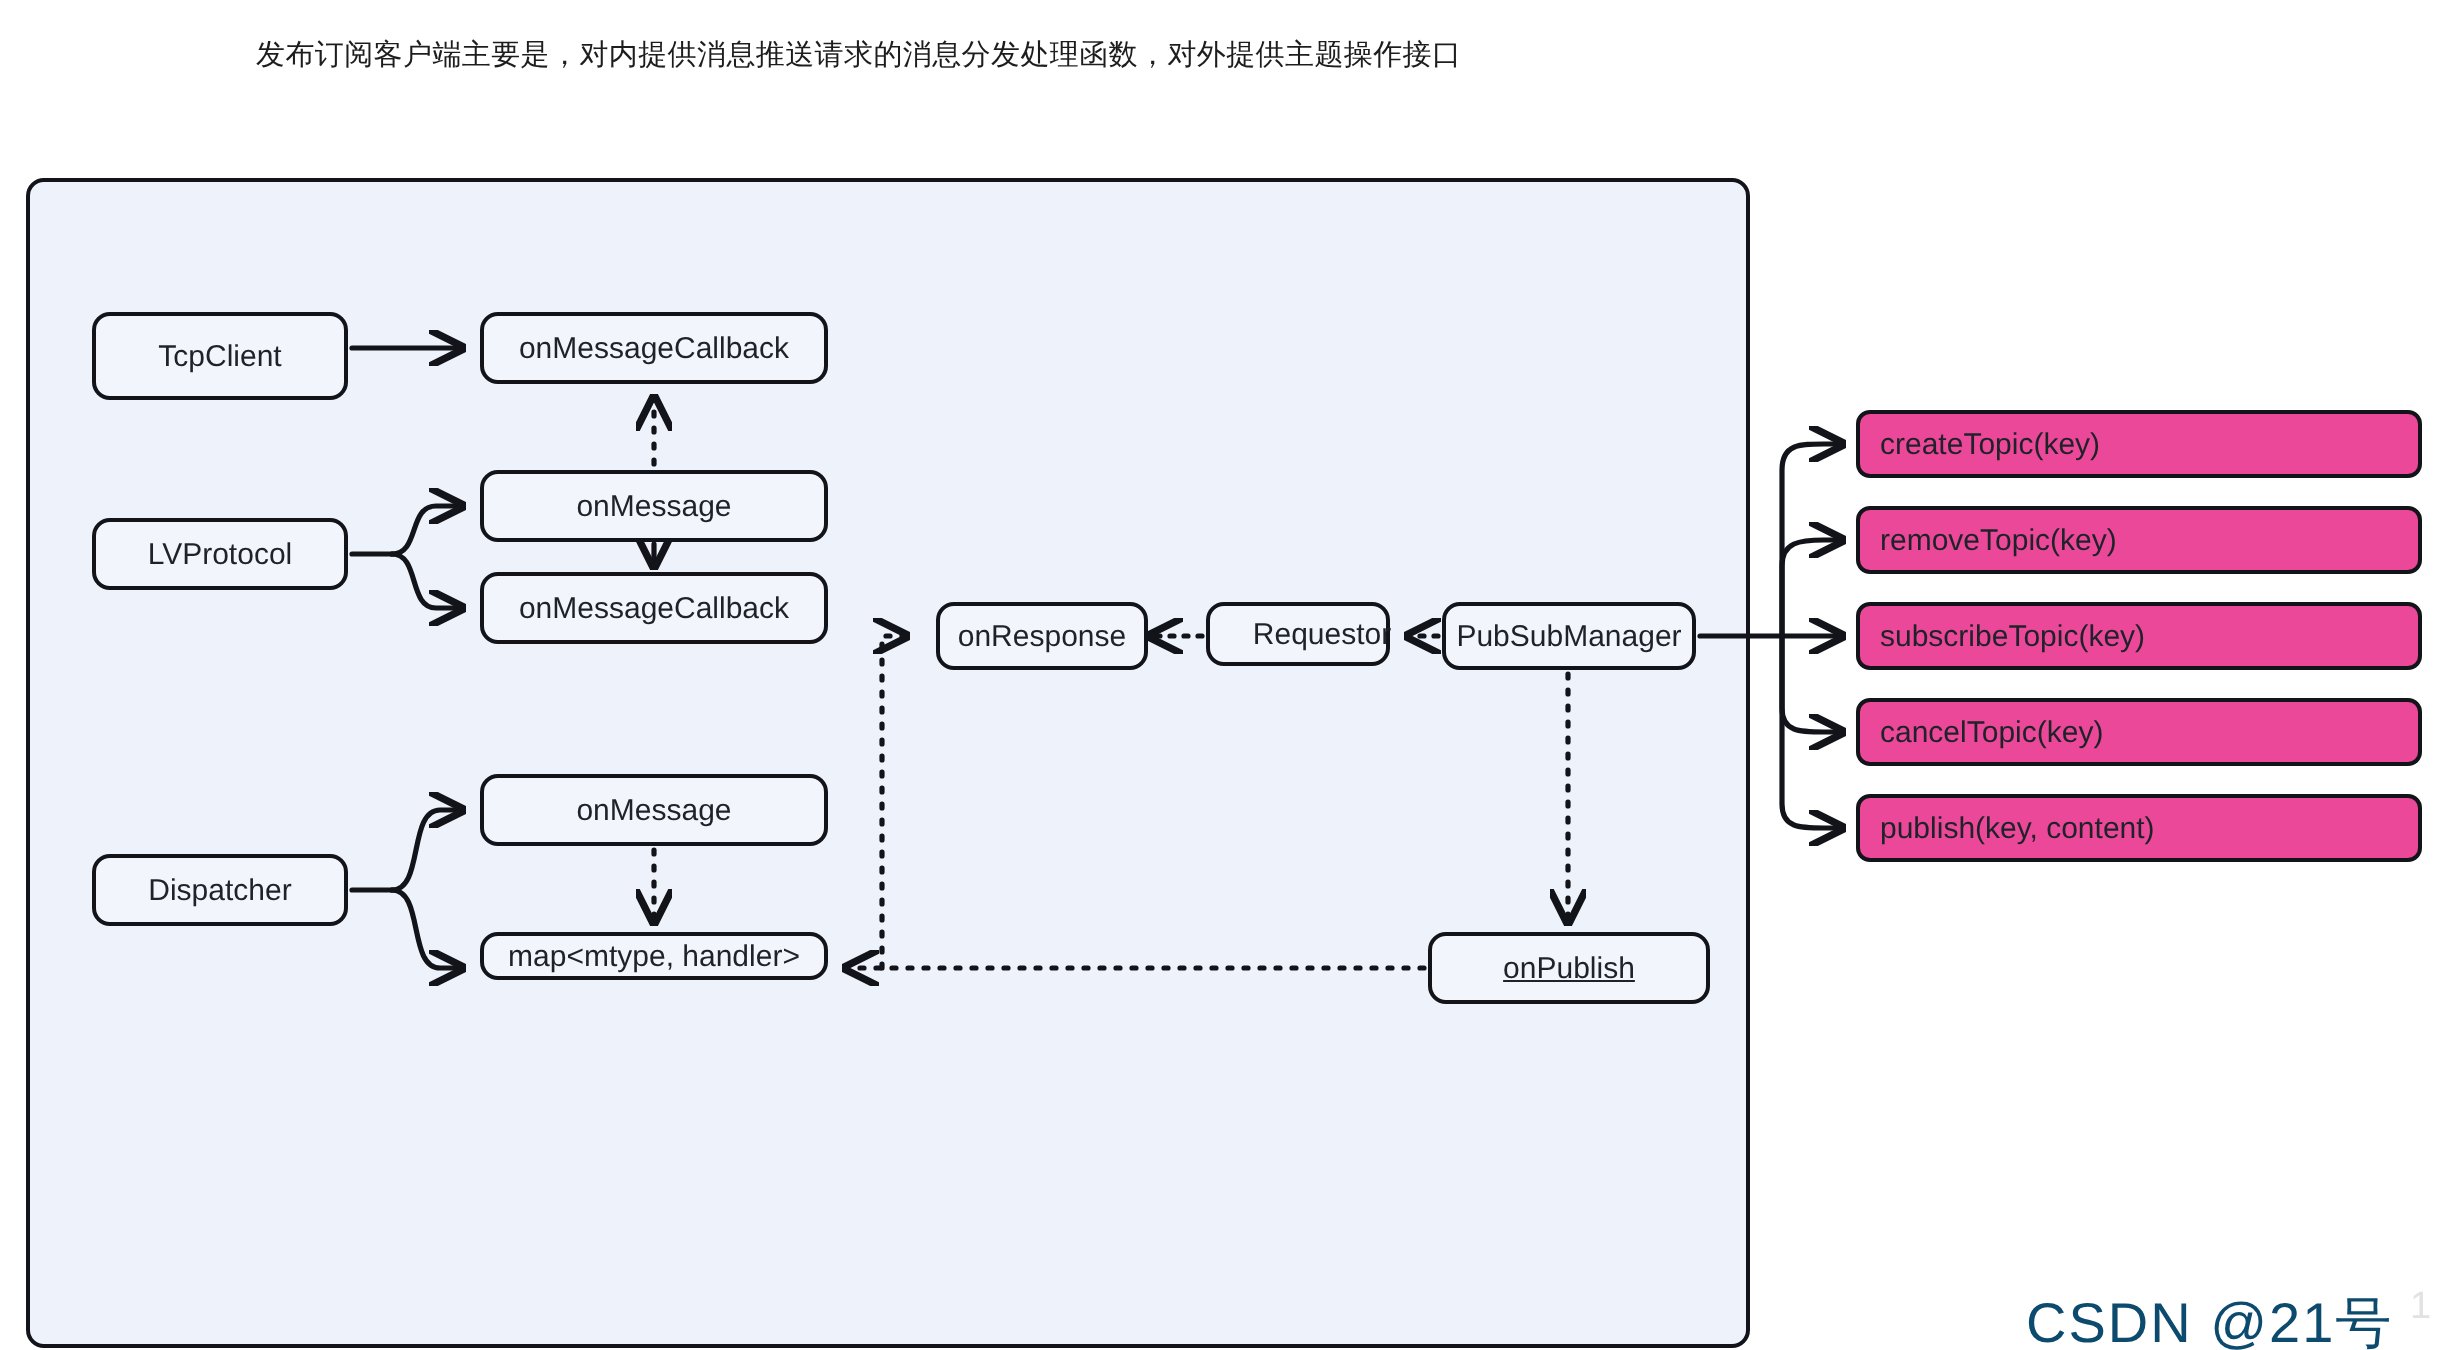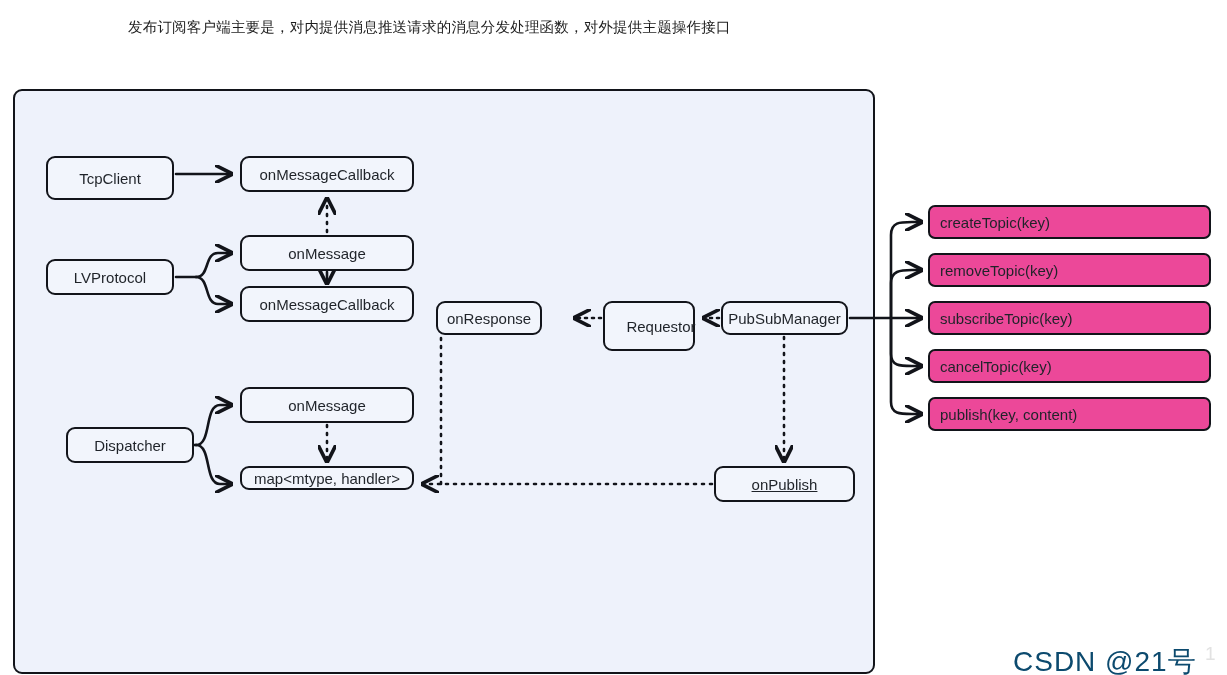--- a/index.html
+++ b/index.html
@@ -128,25 +128,25 @@
     <path d="M 891 318 L 891 402 C 891 414 900 414 912 414 L 921 414" marker-end="url(#ah)"></path>
   </g>
 </svg>
 
 <div id="nodes">
     <div class="node" style="left: 46px; top: 156px; width: 128px; height: 44px;">TcpClient</div>
     <div class="node" style="left: 240px; top: 156px; width: 174px; height: 36px;">onMessageCallback</div>
     <div class="node" style="left: 46px; top: 259px; width: 128px; height: 36px;">LVProtocol</div>
     <div class="node" style="left: 240px; top: 235px; width: 174px; height: 36px;">onMessage</div>
     <div class="node" style="left: 240px; top: 286px; width: 174px; height: 36px;">onMessageCallback</div>
-    <div class="node" style="left: 46px; top: 427px; width: 128px; height: 36px; margin-left: 20px;">Dispatcher</div>
+    <div class="node" style="left: 46px; top: 427px; width: 128px; height: 36px;">Dispatcher</div>
     <div class="node" style="left: 240px; top: 387px; width: 174px; height: 36px;">onMessage</div>
     <div class="node" style="left: 240px; top: 466px; width: 174px; height: 24px;">map&lt;mtype, handler&gt;</div>
-    <div class="node" style="left: 436px; top: 301px; width: 106px; height: 34px; text-align: right;">onResponse</div>
-    <div class="node" style="left: 603px; top: 301px; width: 92px; height: 50px; padding-left: 24px;">Requestor</div>
+    <div class="node" style="left: 468px; top: 301px; width: 106px; height: 34px; text-align: right;">onResponse</div>
+    <div class="node" style="left: 603px; top: 301px; width: 92px; height: 32px; padding-left: 24px;">Requestor</div>
     <div class="node" style="left: 721px; top: 301px; width: 127px; height: 34px;">PubSubManager</div>
     <div class="node" style="left: 714px; top: 466px; width: 141px; height: 36px; text-decoration: underline;">onPublish</div>
     <div class="node api" style="left: 928px; top: 205px; width: 283px; height: 34px;">createTopic(key)</div>
     <div class="node api" style="left: 928px; top: 253px; width: 283px; height: 34px;">removeTopic(key)</div>
     <div class="node api" style="left: 928px; top: 301px; width: 283px; height: 34px;">subscribeTopic(key)</div>
     <div class="node api" style="left: 928px; top: 349px; width: 283px; height: 34px;">cancelTopic(key)</div>
     <div class="node api" style="left: 928px; top: 397px; width: 283px; height: 34px;">publish(key, content)</div>
   </div>
 
 <div id="watermark">CSDN @21号</div>

